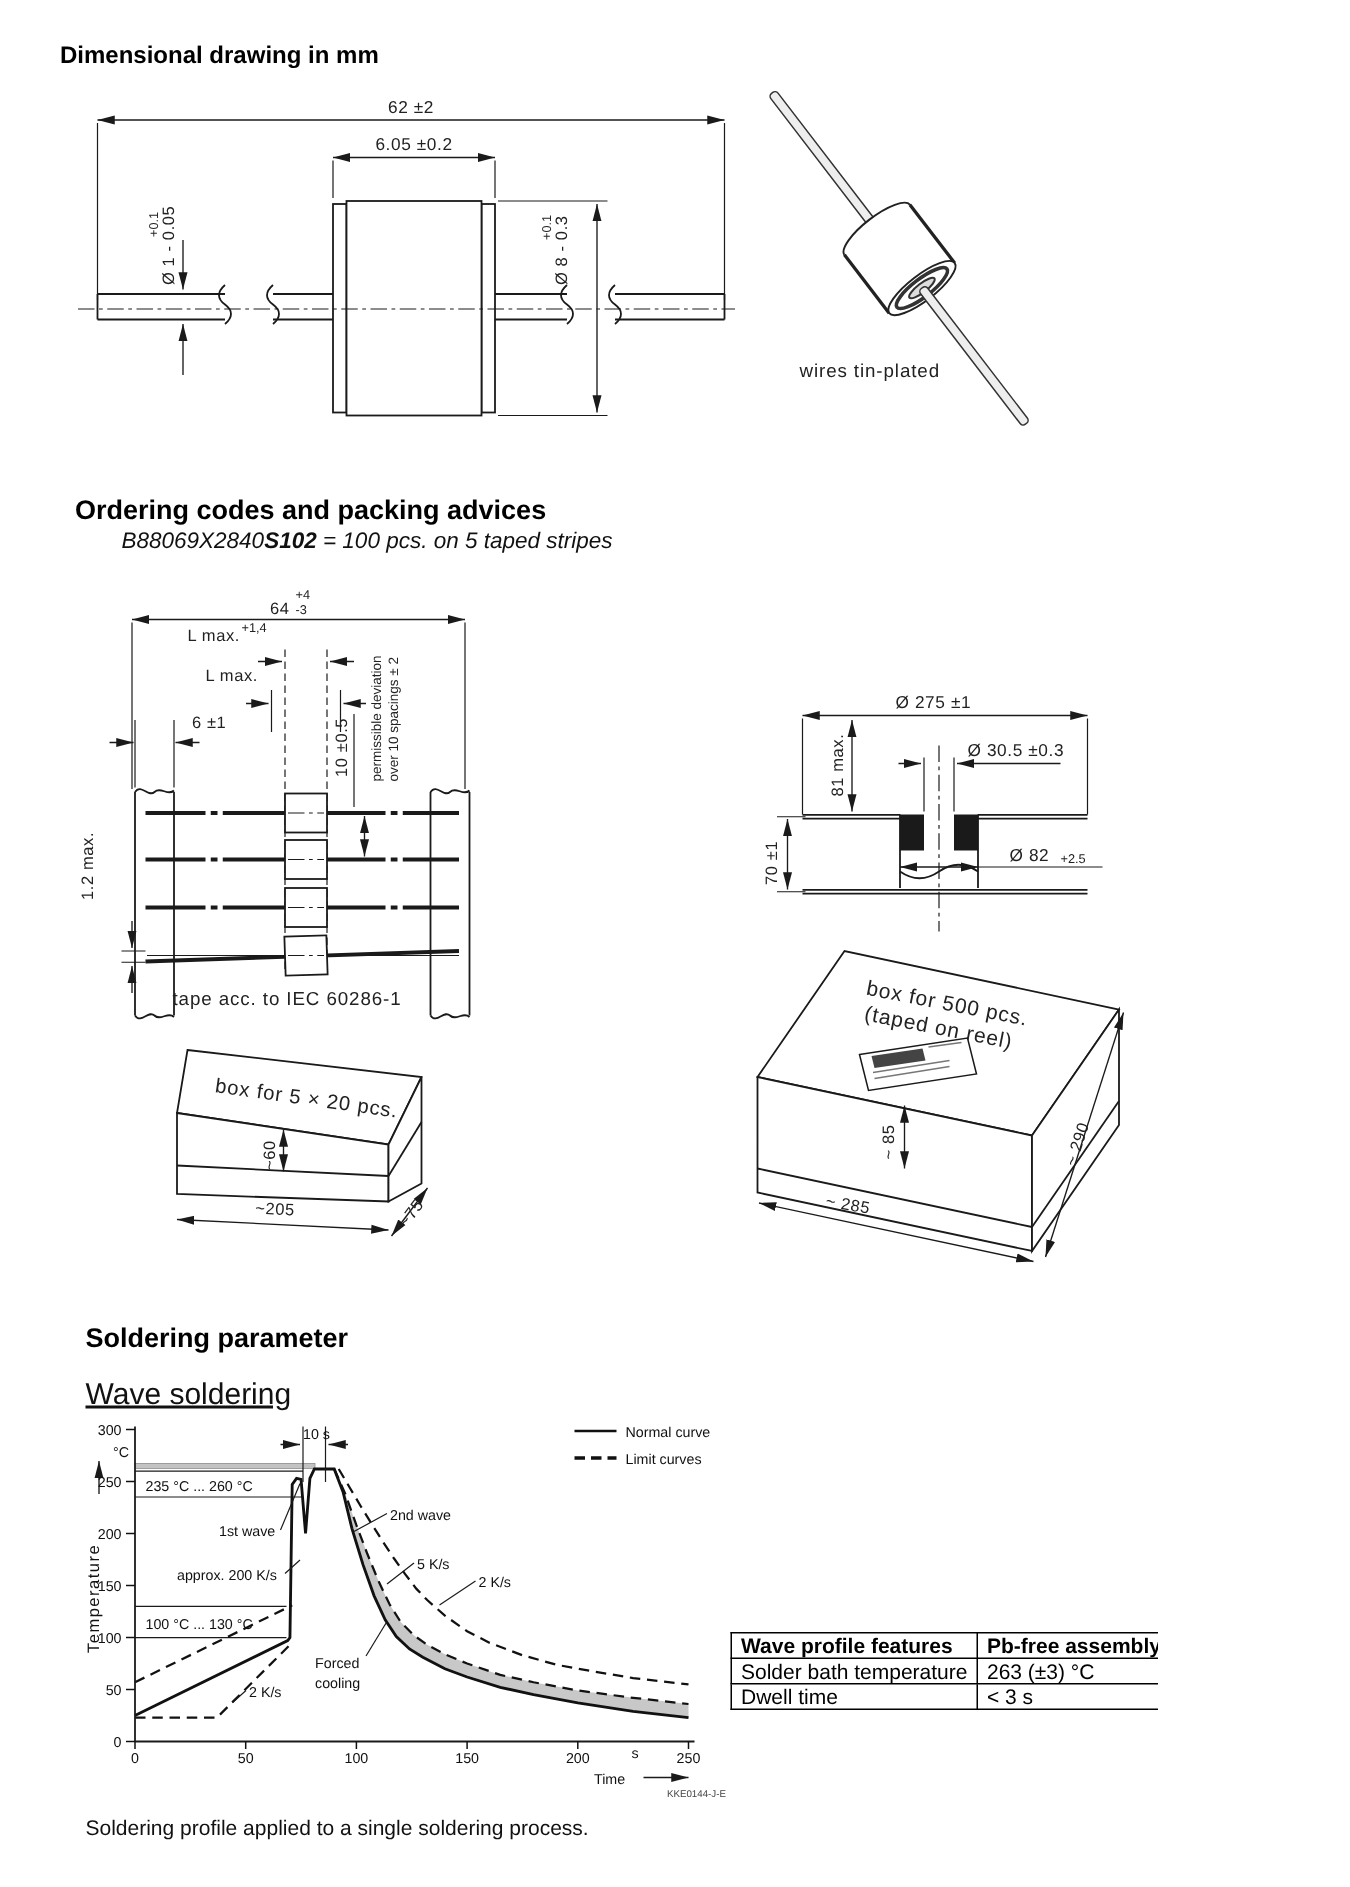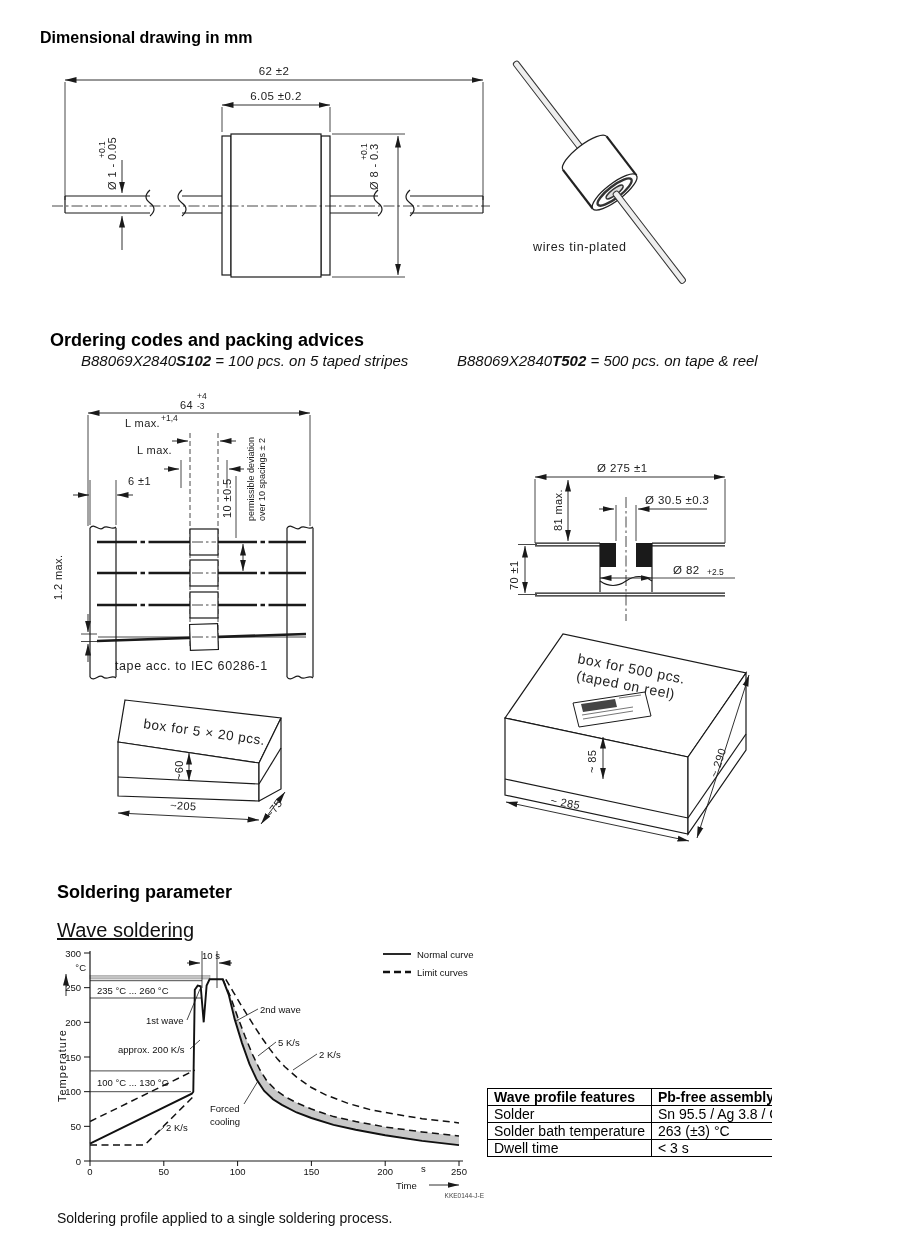--- a/index.html
+++ b/index.html
@@ -108,23 +108,20 @@
       <ellipse cx="24" cy="0" rx="3" ry="10.5" fill="#ddd" stroke="#333" stroke-width="1.4"></ellipse>
       <rect x="24" y="-3" width="114" height="6" rx="2.5" fill="#eee" stroke="#333" stroke-width="1"></rect>
     </g>
     <text class="tl" x="38" y="196">wires tin-plated</text>
   </svg>
 
   <div class="abs h2" style="left:50px;top:330px;">Ordering codes and packing advices</div>
 
   <div class="abs codes" style="left:45px;top:352px;margin-left:36px;">
     <span>B88069X2840</span><b>S102</b><span> = 100 pcs. on 5 taped stripes</span>
-  </div>
-  <div class="abs codes" style="left:457px;top:352px;">
-    <span>B88069X2840</span><b>T502</b><span> = 500 pcs. on tape &amp; reel</span>
   </div>
 
   <svg class="abs" style="left:45px;top:388px;" width="290" height="300" viewBox="0 0 290 300">
 
     <line class="dim" x1="43" y1="25" x2="265" y2="25" marker-start="url(#arr)" marker-end="url(#arr)"></line>
     <line class="thin" x1="43" y1="27" x2="43" y2="138"></line>
     <line class="thin" x1="265" y1="27" x2="265" y2="138"></line>
     <text class="t" x="148" y="21" text-anchor="end">64</text>
     <text class="ts" x="152" y="11">+4</text>
     <text class="ts" x="152" y="21">-3</text>
@@ -413,24 +410,20 @@
     <text x="434" y="260" text-anchor="end" style="font-family:'Liberation Sans',sans-serif;font-size:6.5px;fill:#444">KKE0144-J-E</text>
   </svg>
 
   <table class="spec abs" style="left:487px;top:1088px;">
     <tbody>
         <tr>
       <th class="c1">Wave profile features</th>
       <th class="c2">Pb-free assembly</th>
     </tr>
     <tr>
-      <td>Solder</td>
-      <td>Sn 95.5 / Ag 3.8 / Cu 0.7</td>
-    </tr>
-    <tr>
       <td>Solder bath temperature</td>
       <td>263 (±3) °C</td>
     </tr>
     <tr>
       <td>Dwell time</td>
       <td>&lt; 3 s</td>
     </tr>
   </tbody>
     </table>
 

